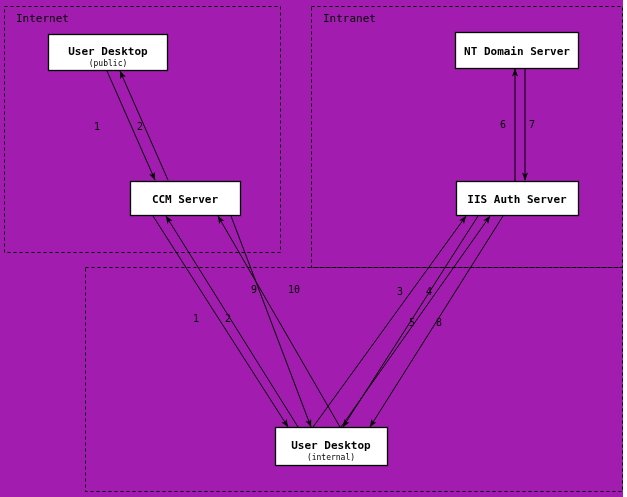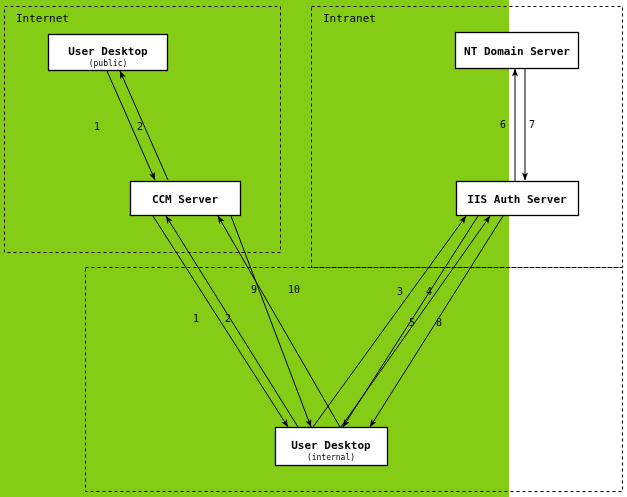--- a/index.html
+++ b/index.html
@@ -1,18 +1,18 @@
 <!DOCTYPE html>
 <html><head>
 <meta charset="utf-8">
 <style>
   html,body{margin:0;padding:0;background:#ffffff;}
   body{width:627px;height:497px;overflow:hidden;
        font-family:"DejaVu Sans Mono","Liberation Mono",monospace;}
-  #canvas{position:relative;width:509px;height:497px;background:#84cc16;}
+  #canvas{position:relative;width:623px;height:497px;background:#a21caf;}
   svg{position:absolute;left:0;top:0;width:627px;height:497px;}
   .zone-label{font-size:11px;fill:#000;font-family:"DejaVu Sans Mono","Liberation Mono",monospace;}
   .node-title{font-size:11px;fill:#000;font-family:"DejaVu Sans Mono","Liberation Mono",monospace;
               font-weight:bold;text-anchor:middle;}
   .node-sub{font-size:8px;fill:#000;font-family:"DejaVu Sans Mono","Liberation Mono",monospace;
             text-anchor:middle;}
   .edge-label{font-size:10px;fill:#000;font-family:"DejaVu Sans Mono","Liberation Mono",monospace;
               text-anchor:middle;}
   .zone-box{fill:none;stroke:#000;stroke-width:1;stroke-dasharray:3,3;}
   .node-box{fill:#ffffff;stroke:#000;stroke-width:1.3;}

